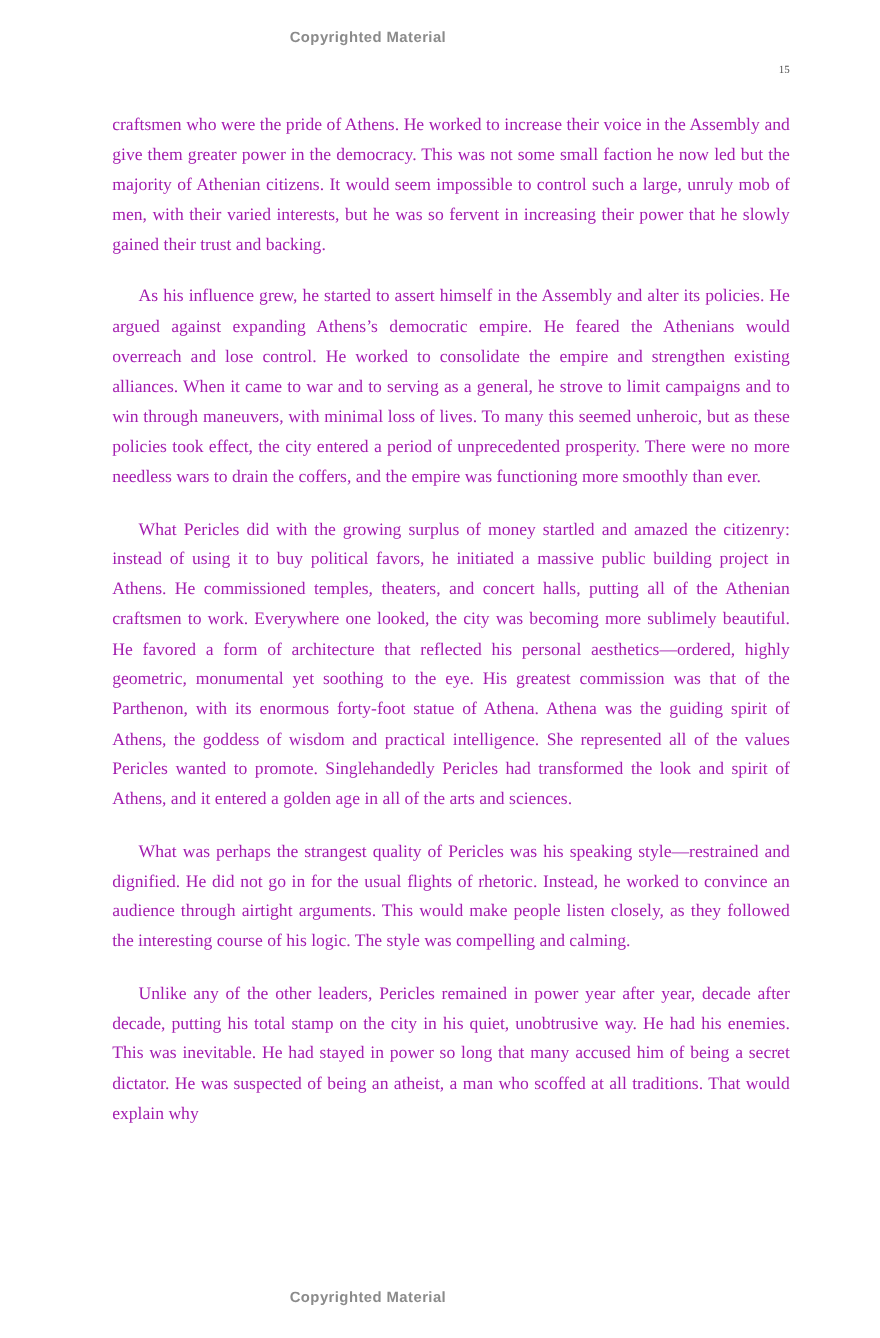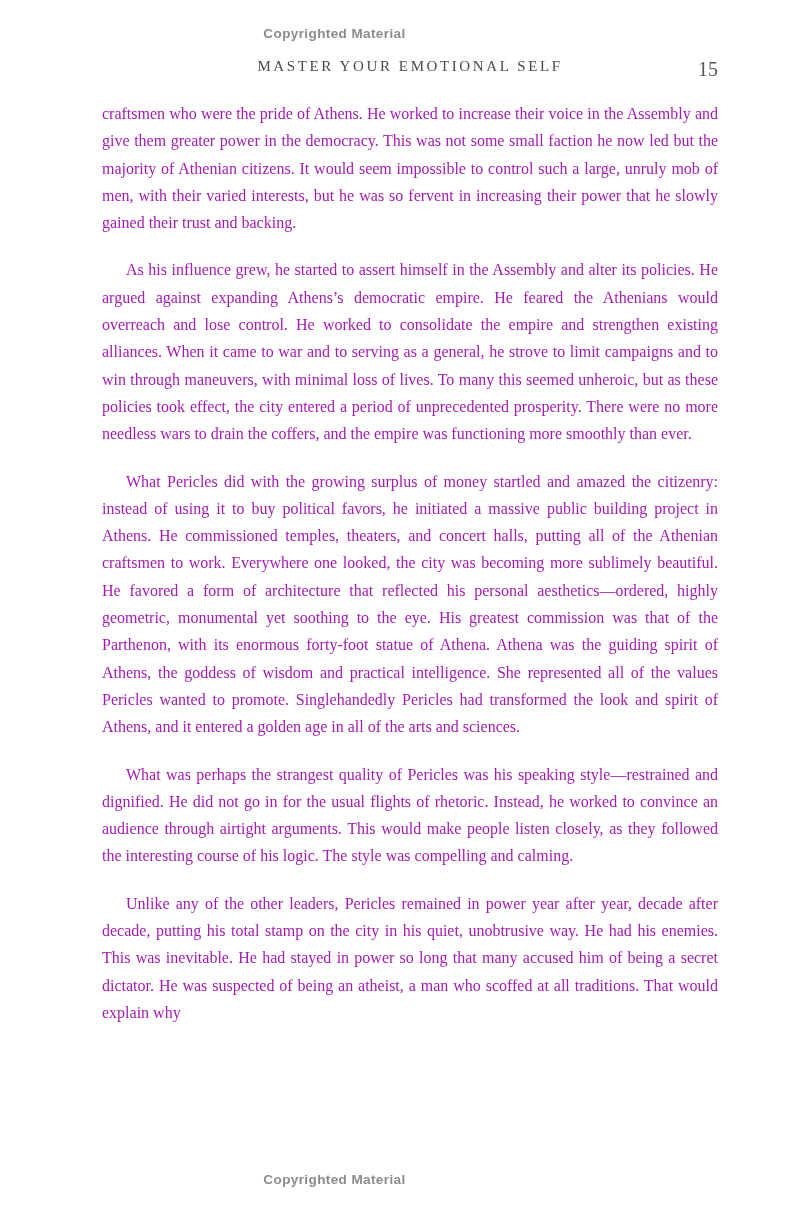--- a/index.html
+++ b/index.html
@@ -44,21 +44,21 @@
     text-align: center;
     font-size: 15px;
     letter-spacing: 2.6px;
     color: #4a4a4a;
     font-family: "Liberation Serif", "DejaVu Serif", serif;
   }
   .running-header .page-number {
     position: absolute;
     right: 0;
     top: 0;
-    font-size: 20px;
+    font-size: 10px;
     color: #555555;
     font-family: "Liberation Serif", "DejaVu Serif", serif;
   }
   .body-text {
     color: #a21caf;
     font-size: 16px;
     line-height: 27.3px;
     text-align: justify;
   }
   .body-text p {
@@ -73,21 +73,20 @@
 </head>
 <body>
 
 <div class="page">
 
   <div class="copyright-banner top">Copyrighted Material</div>
 
   <div class="content-column">
 
     <div class="running-header">
-      <span class="title">MASTER YOUR EMOTIONAL SELF</span>
       <span class="page-number">15</span>
     </div>
 
     <div class="body-text">
       <p>craftsmen who were the pride of Athens. He worked to increase their voice in the Assembly and give them greater power in the democracy. This was not some small faction he now led but the majority of Athenian citizens. It would seem impossible to control such a large, unruly mob of men, with their varied interests, but he was so fervent in increasing their power that he slowly gained their trust and backing.</p>
       <p class="indent">As his influence grew, he started to assert himself in the Assembly and alter its policies. He argued against expanding Athens’s democratic empire. He feared the Athenians would overreach and lose control. He worked to consolidate the empire and strengthen existing alliances. When it came to war and to serving as a general, he strove to limit campaigns and to win through maneuvers, with minimal loss of lives. To many this seemed unheroic, but as these policies took effect, the city entered a period of unprecedented prosperity. There were no more needless wars to drain the coffers, and the empire was functioning more smoothly than ever.</p>
       <p class="indent">What Pericles did with the growing surplus of money startled and amazed the citizenry: instead of using it to buy political favors, he initiated a massive public building project in Athens. He commissioned temples, theaters, and concert halls, putting all of the Athenian craftsmen to work. Everywhere one looked, the city was becoming more sublimely beautiful. He favored a form of architecture that reflected his personal aesthetics—ordered, highly geometric, monumental yet soothing to the eye. His greatest commission was that of the Parthenon, with its enormous forty-foot statue of Athena. Athena was the guiding spirit of Athens, the goddess of wisdom and practical intelligence. She represented all of the values Pericles wanted to promote. Singlehandedly Pericles had transformed the look and spirit of Athens, and it entered a golden age in all of the arts and sciences.</p>
       <p class="indent">What was perhaps the strangest quality of Pericles was his speaking style—restrained and dignified. He did not go in for the usual flights of rhetoric. Instead, he worked to convince an audience through airtight arguments. This would make people listen closely, as they followed the interesting course of his logic. The style was compelling and calming.</p>
       <p class="indent">Unlike any of the other leaders, Pericles remained in power year after year, decade after decade, putting his total stamp on the city in his quiet, unobtrusive way. He had his enemies. This was inevitable. He had stayed in power so long that many accused him of being a secret dictator. He was suspected of being an atheist, a man who scoffed at all traditions. That would explain why</p>
     </div>

